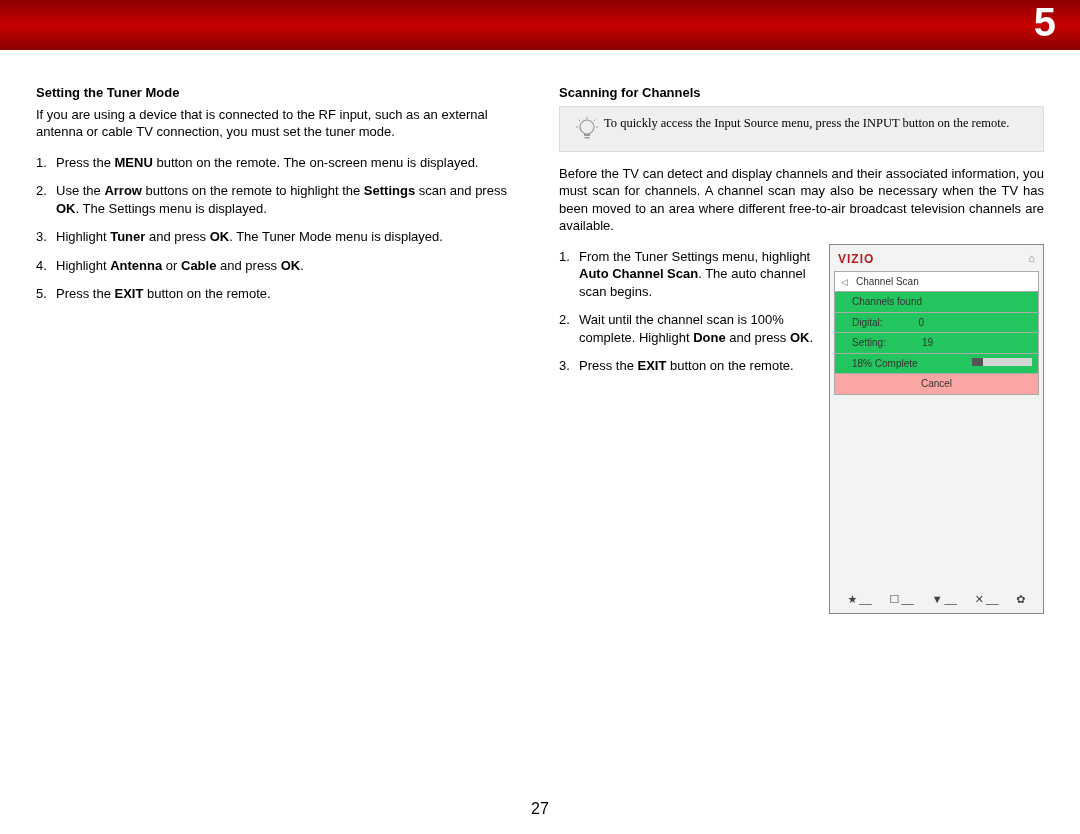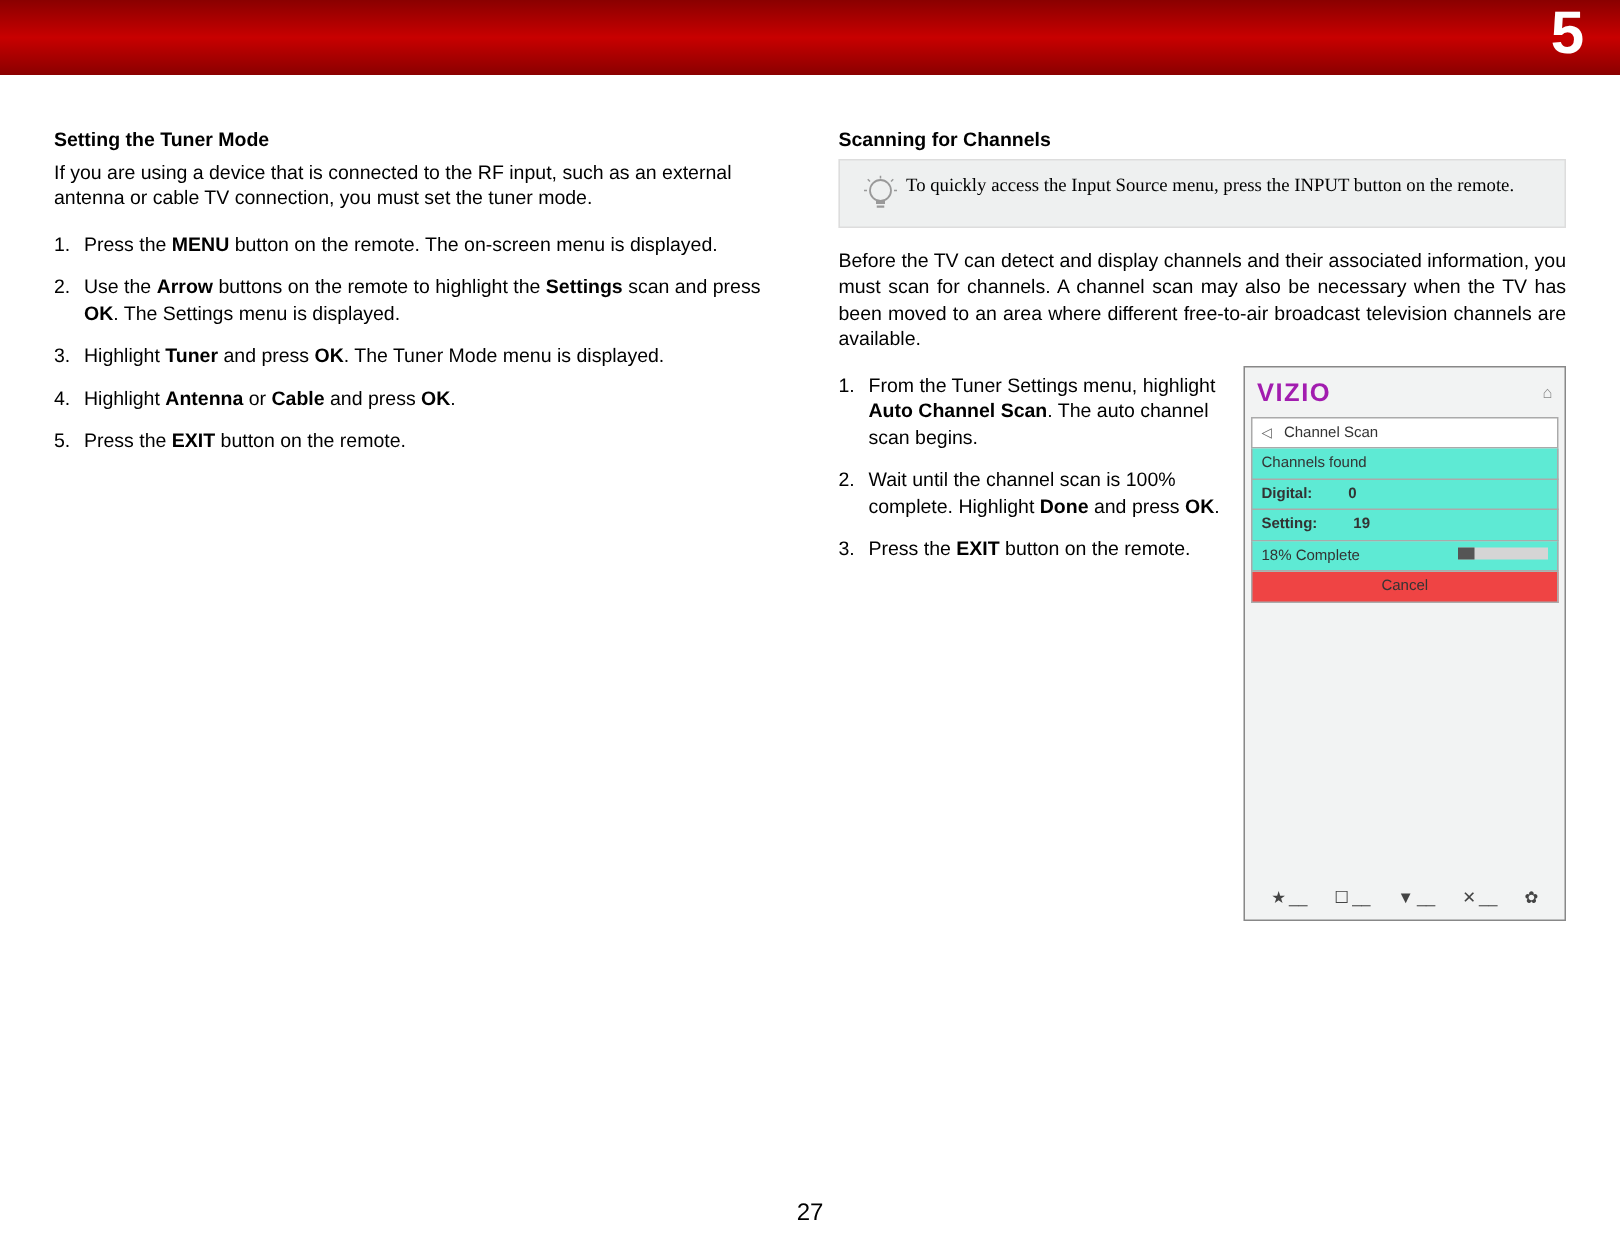--- a/index.html
+++ b/index.html
@@ -12,29 +12,29 @@
 .col p { margin-bottom:13px; }
 .col ol { list-style:none; counter-reset:item; margin-left:0; }
 .col ol li { counter-increment:item; position:relative; padding-left:20px; margin-bottom:11px; }
 .col ol li::before { content:counter(item) "."; position:absolute; left:0; top:0; }
 .tip { display:flex; background:#eef0f0; border:1px solid #ddd; padding:8px 10px; margin-bottom:13px; }
 .tip-icon { width:34px; flex-shrink:0; display:flex; align-items:flex-start; justify-content:center; padding-top:2px; }
 .tip-text { font-size:12.5px; line-height:1.3;font-family:Liberation Serif, serif; }
 .right-inset { float:right; width:215px; margin-left:12px; margin-top:-4px; }
 .osd { width:215px; height:370px; background:#f2f3f3; border:1px solid #888; position:relative; font-size:10px; color:#333; }
 .osd-header { display:flex; justify-content:space-between; align-items:center; padding:6px 8px 4px 8px; }
-.osd-logo { font-weight:bold; font-size:17px; letter-spacing:1px; color:#a21caf; }
+.osd-logo { font-weight:bold; font-size:12px; letter-spacing:1px; color:#b91c1c; }
 .osd-title { background:#fff; border:1px solid #aaa; padding:3px 6px; display:flex; align-items:center; gap:8px; margin:0 4px; }
 .osd-back { font-size:9px; color:#666; }
-.osd-row { border:1px solid #aaa; border-top:none; padding:3px 6px; margin:0 4px; background:#5eead4; font-size:10px;}
-.osd-row.split { display:flex; gap:24px;font-weight:bold;}
+.osd-row { border:1px solid #aaa; border-top:none; padding:3px 17px; margin:0 4px; background:#22c55e; font-size:10px;}
+.osd-row.split { display:flex; gap:36px;}
 .osd-progress { position:relative; }
 .osd-progress-bar { position:absolute; right:6px; top:4px; width:60px; height:8px; background:#d5d5d5; }
 .osd-progress-fill { width:18%; height:100%; background:#555; }
-.osd-cancel { text-align:center; border:1px solid #aaa; border-top:none; margin:0 4px; padding:3px 15px; background:#ef4444;}
+.osd-cancel { text-align:center; border:1px solid #aaa; border-top:none; margin:0 4px; padding:3px 15px; background:#fca5a5;}
 .osd-bottom { position:absolute; bottom:6px; left:0; right:0; display:flex; justify-content:center; gap:18px; color:#444; font-size:11px;}
 .osd-bottom span { display:inline-flex; align-items:center; gap:2px;}
 .page-footer { position:absolute; bottom:16px; left:0; right:0; text-align:center; font-size:16px;}
 .just { text-align:justify; }
 .narrow { width:265px; }
 </style>
 </head>
 <body>
 
 <div class="header">

